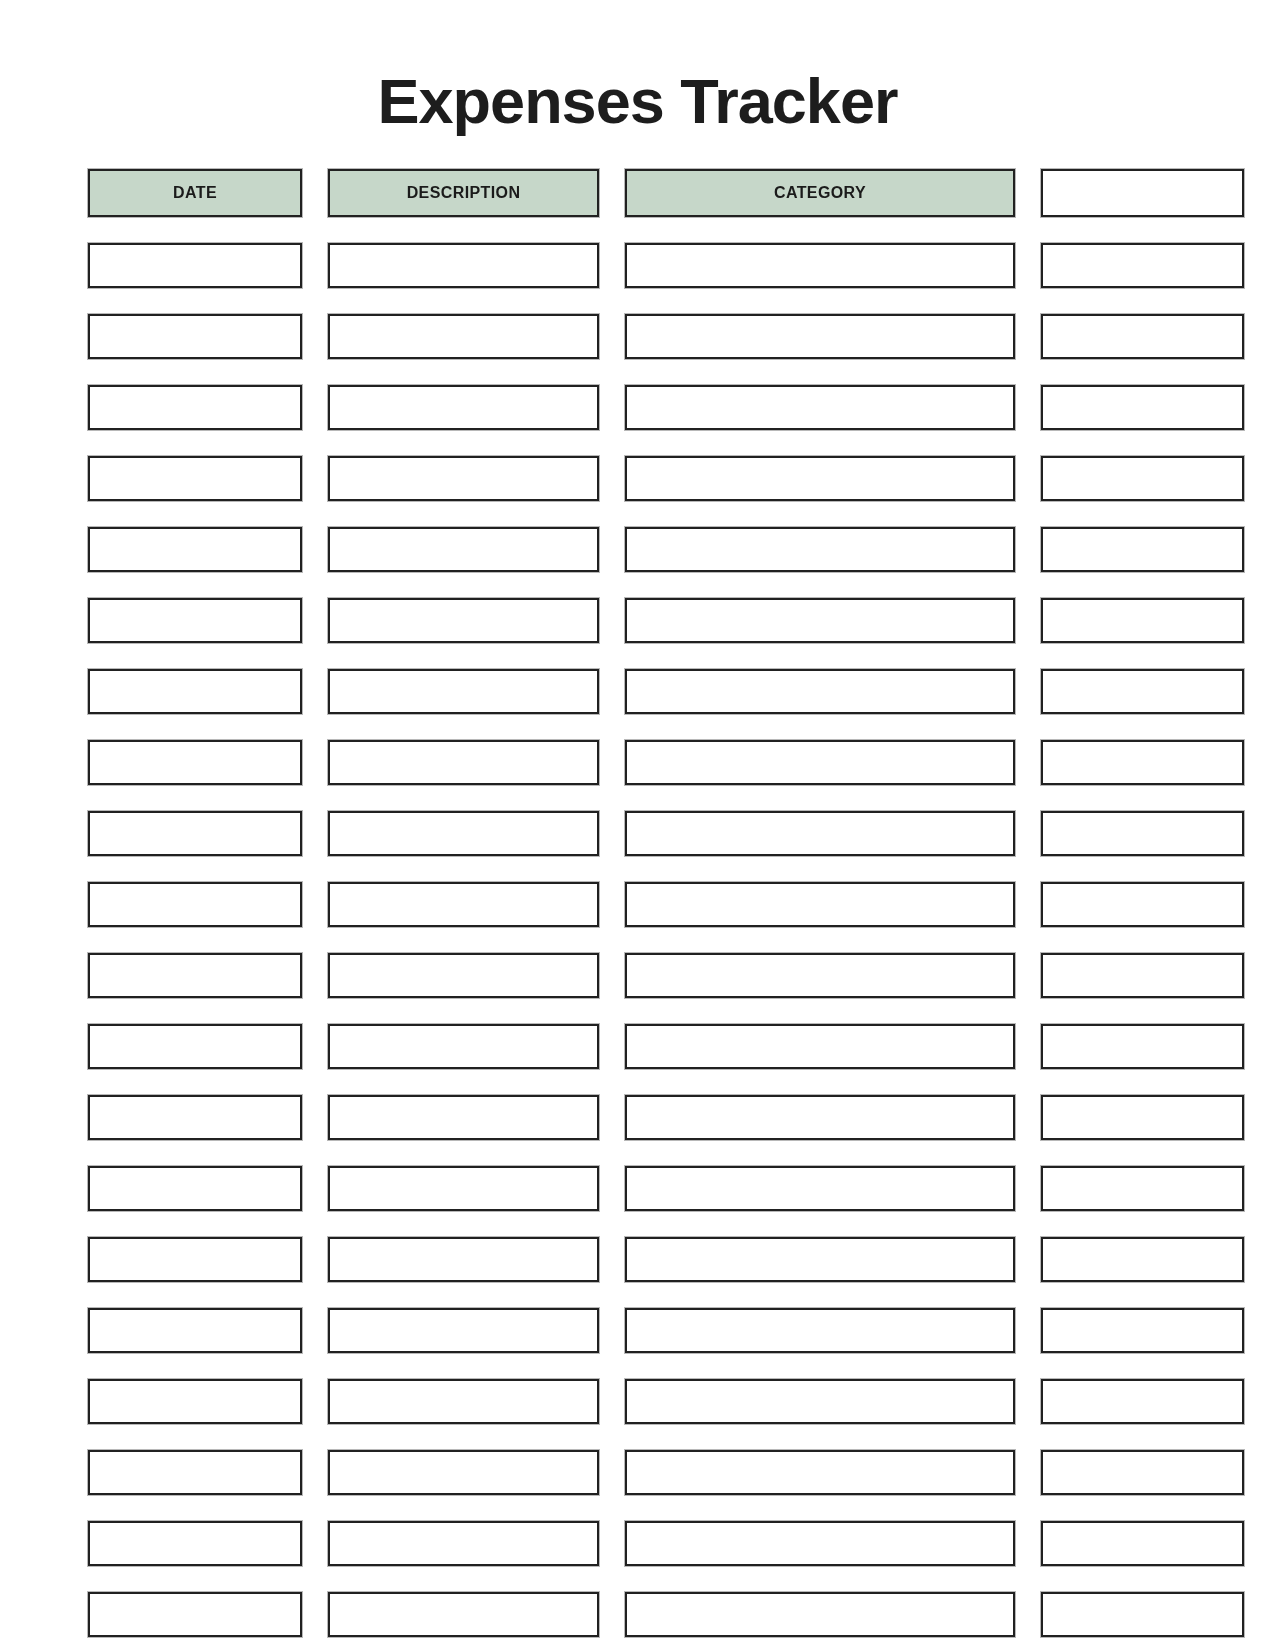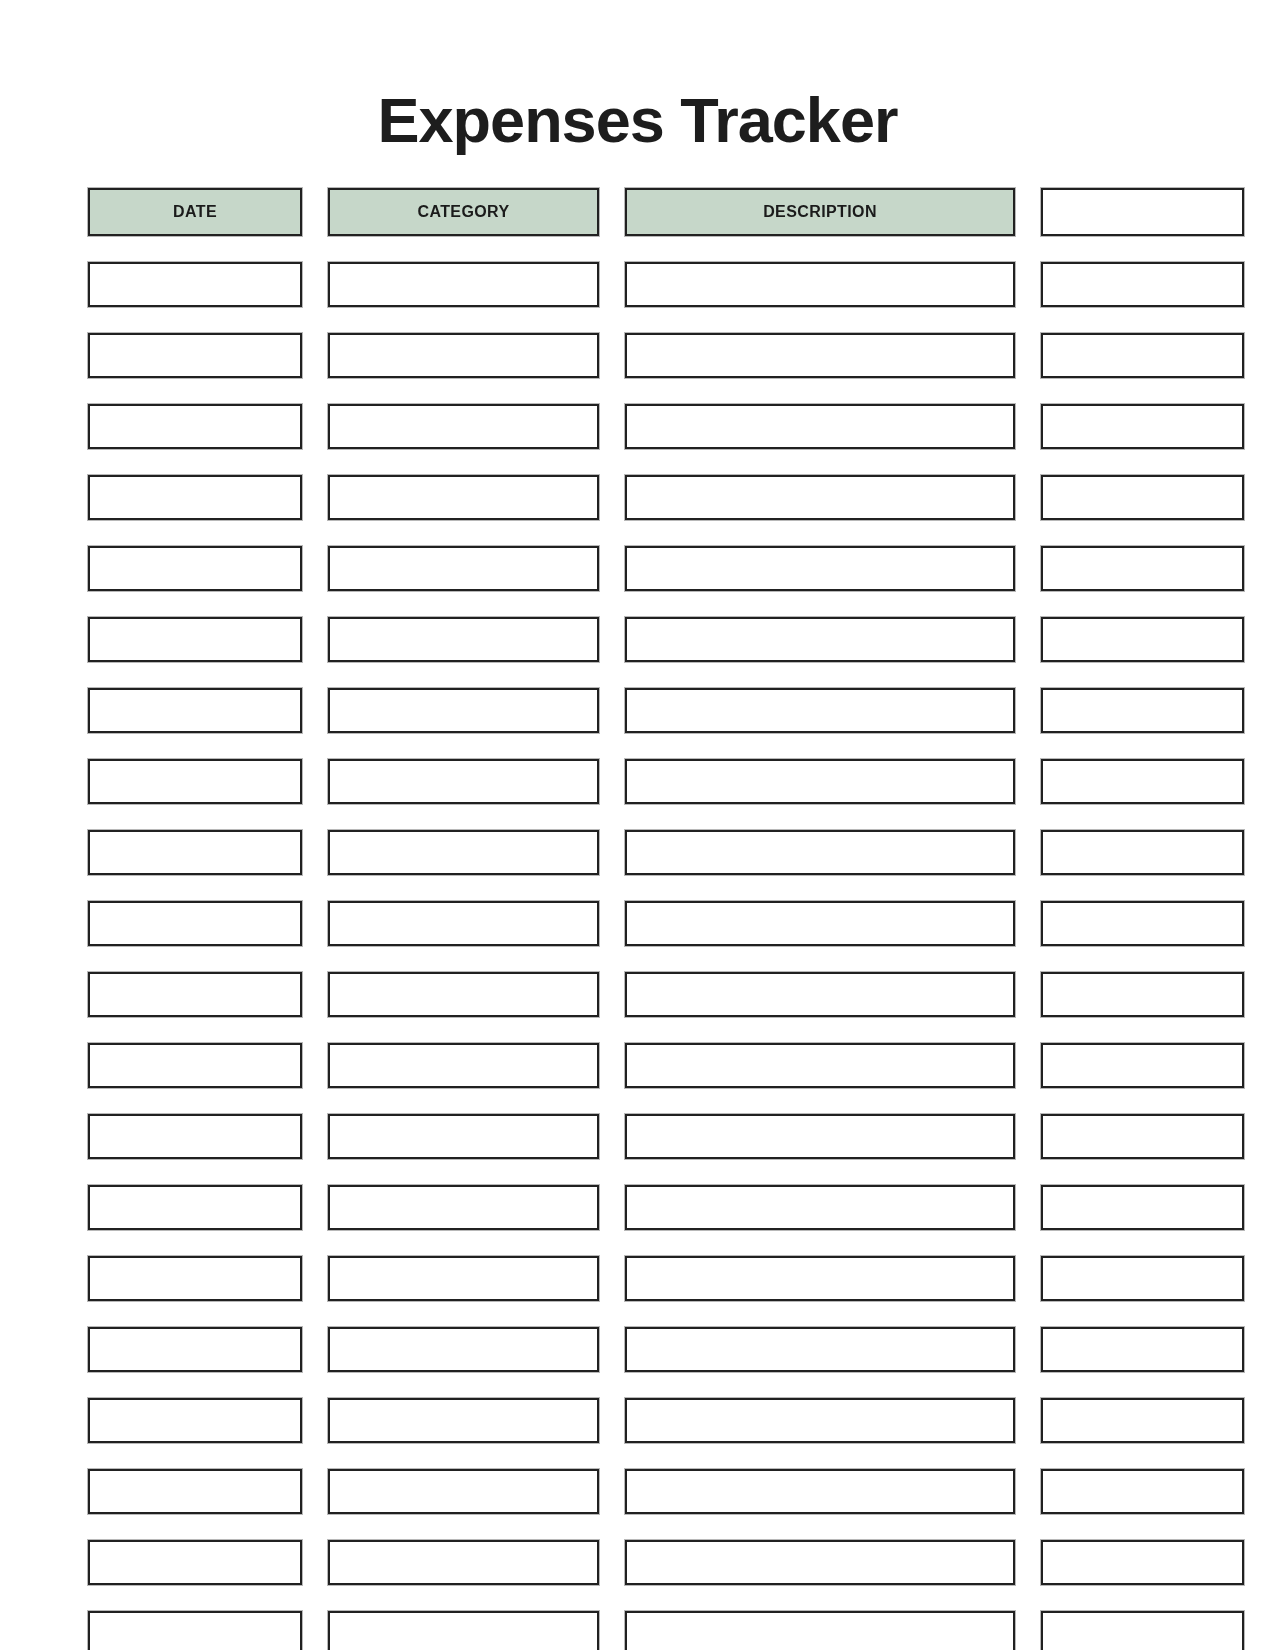--- a/index.html
+++ b/index.html
@@ -17,21 +17,21 @@
   body {
     width: 1275px;
     height: 1650px;
     background: var(--page-bg);
     font-family: "Liberation Sans", sans-serif;
     overflow: hidden;
     position: relative;
   }
   .title {
     margin: 0;
-    padding-top: 86px;
+    padding-top: 67px;
     text-align: center;
     font-size: 63px;
     font-weight: bold;
     line-height: 68px;
     color: #1d1d1d;
     letter-spacing: -1px;
   }
   .table {
     margin: 34px 16px 0 88px;
     display: grid;
@@ -60,22 +60,22 @@
   }
 </style>
 </head>
 <body>
 
 <div class="page">
   <h1 class="title">Expenses Tracker</h1>
 
   <div class="table" id="expenses-table">
     <div class="hcell">DATE</div>
+    <div class="hcell">DESCRIPTION</div>
     <div class="hcell">CATEGORY</div>
-    <div class="hcell">DESCRIPTION</div>
   <div class="cell"></div>
       <div class="cell"></div>
       <div class="cell"></div>
       <div class="cell"></div>
       <div class="cell"></div>
       <div class="cell"></div>
       <div class="cell"></div>
       <div class="cell"></div>
       <div class="cell"></div>
       <div class="cell"></div>

